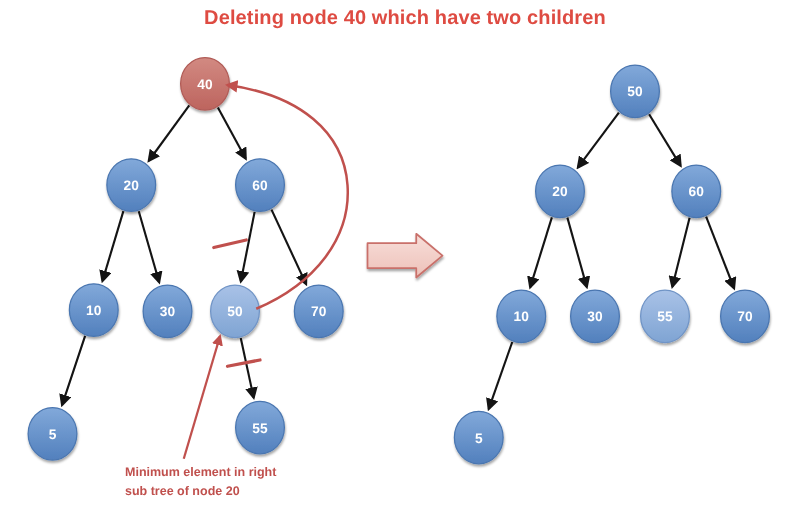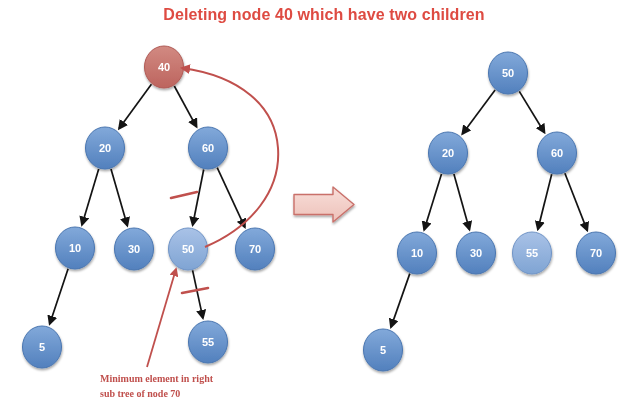--- a/index.html
+++ b/index.html
@@ -154,18 +154,18 @@
         </g>
       </g>
       <path d="M 205 247 C 252 227 281 190 278 148 C 275 106 240 76 182 68" fill="none" stroke="#c0504d" stroke-width="2" marker-end="url(#arrRed)"></path>
       <line x1="171" y1="198" x2="197" y2="192" stroke="#c0504d" stroke-width="2.6" stroke-linecap="round"></line>
       <line x1="182" y1="293" x2="208" y2="288" stroke="#c0504d" stroke-width="2.6" stroke-linecap="round"></line>
       <line x1="147" y1="367" x2="176" y2="269" stroke="#c0504d" stroke-width="1.8" marker-end="url(#arrRed)"></line>
     </svg>
 
   <div class="slide-title" style="color: rgb(222, 75, 66);">Deleting node 40 which have two children</div>
 
-  <div class="annotation" style="color: rgb(192, 80, 77); font-family: Liberation Serif, serif;">
+  <div class="annotation" style="color: rgb(192, 80, 77);">
     <span>Minimum element in right</span><br>
-    <span>sub tree of node 70</span>
+    <span>sub tree of node 20</span>
   </div>
 
 </div>
 
 </body></html>

